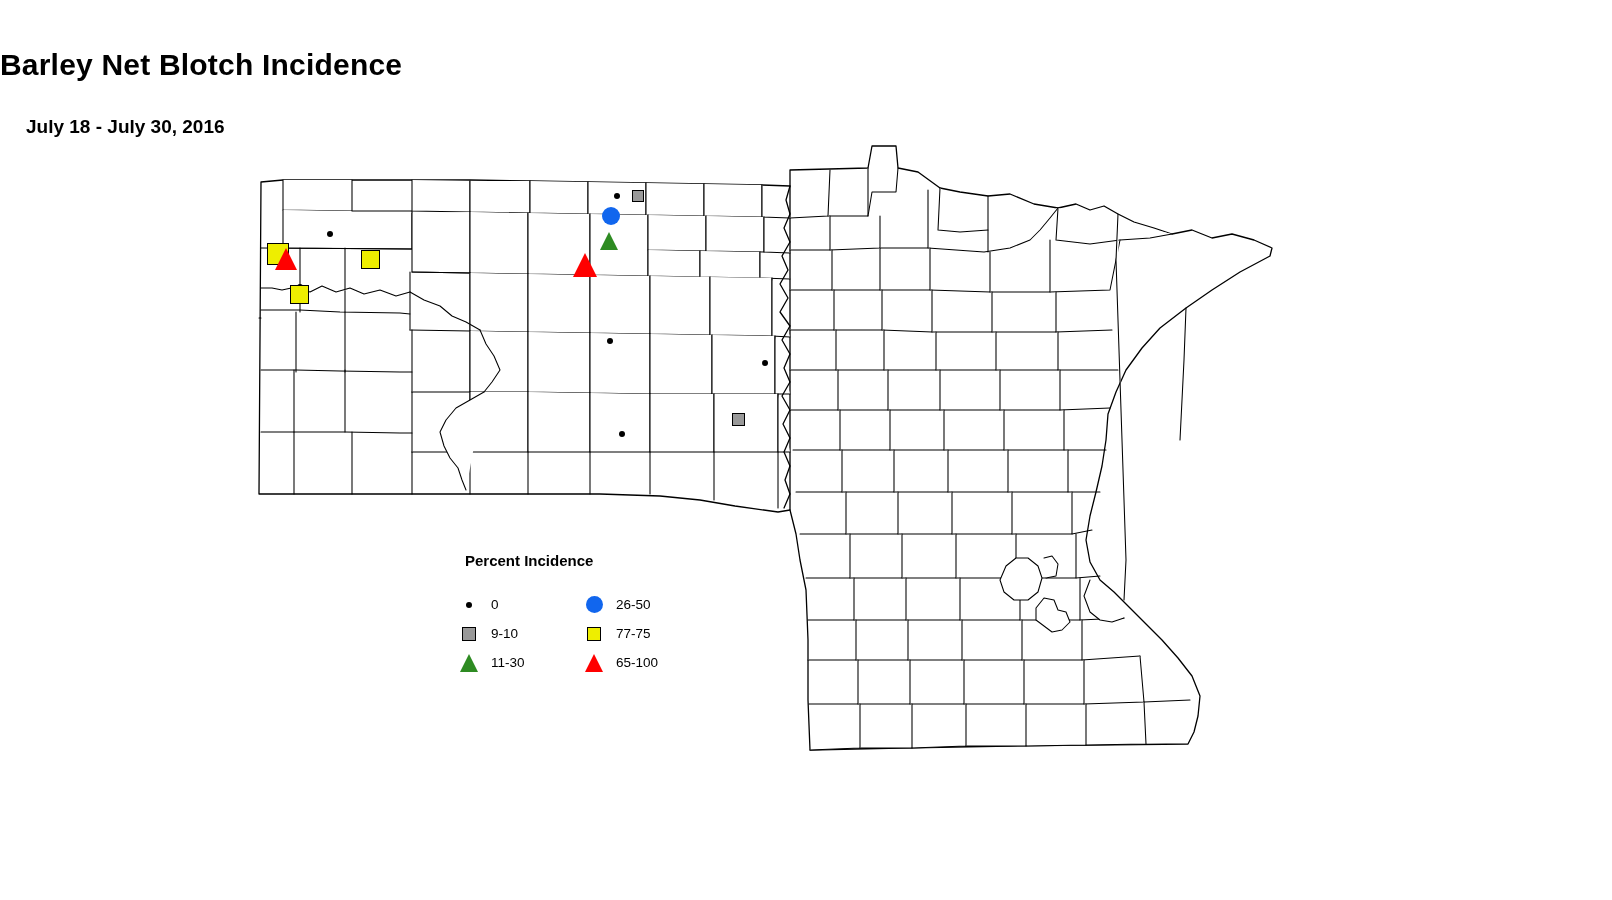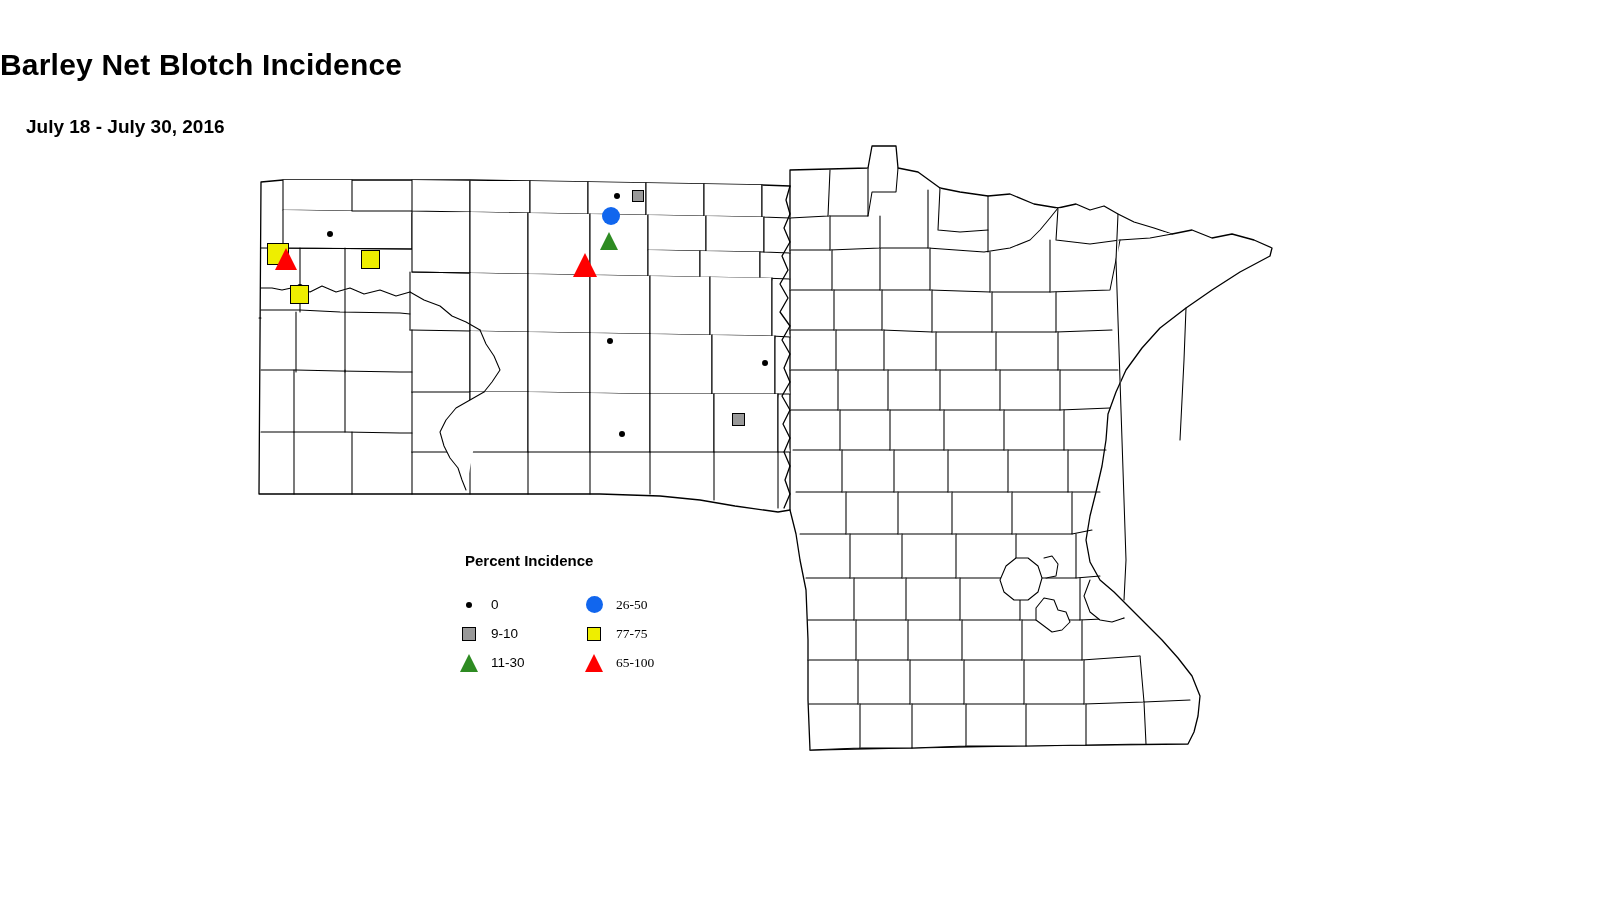--- a/index.html
+++ b/index.html
@@ -77,21 +77,21 @@
     font-size: 15px;
     font-weight: bold;
     color: #000;
     white-space: nowrap;
   }
   .legend-col {
     position: absolute;
     top: 38px;
   }
   .legend-col.left { left: 0px; }
-  .legend-col.right { left: 125px; font-family: Liberation Serif, serif; }
+  .legend-col.right { left: 125px; }
   .legend-row {
     position: relative;
     height: 29px;
     display: flex;
     align-items: center;
   }
   .legend-swatch {
     width: 28px;
     height: 26px;
     position: relative;

